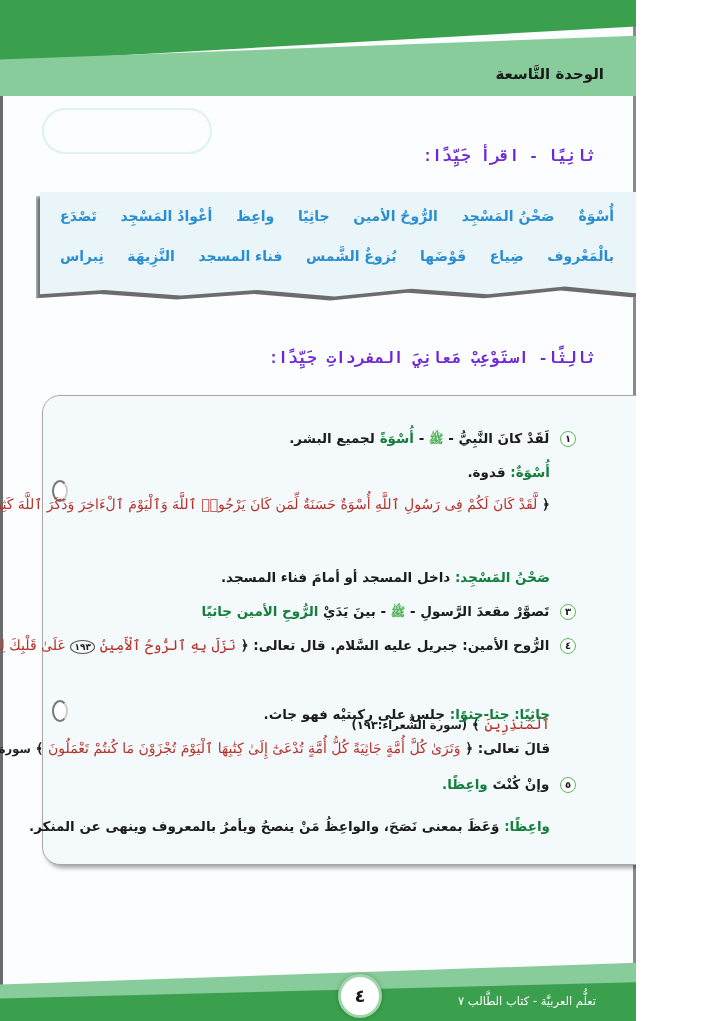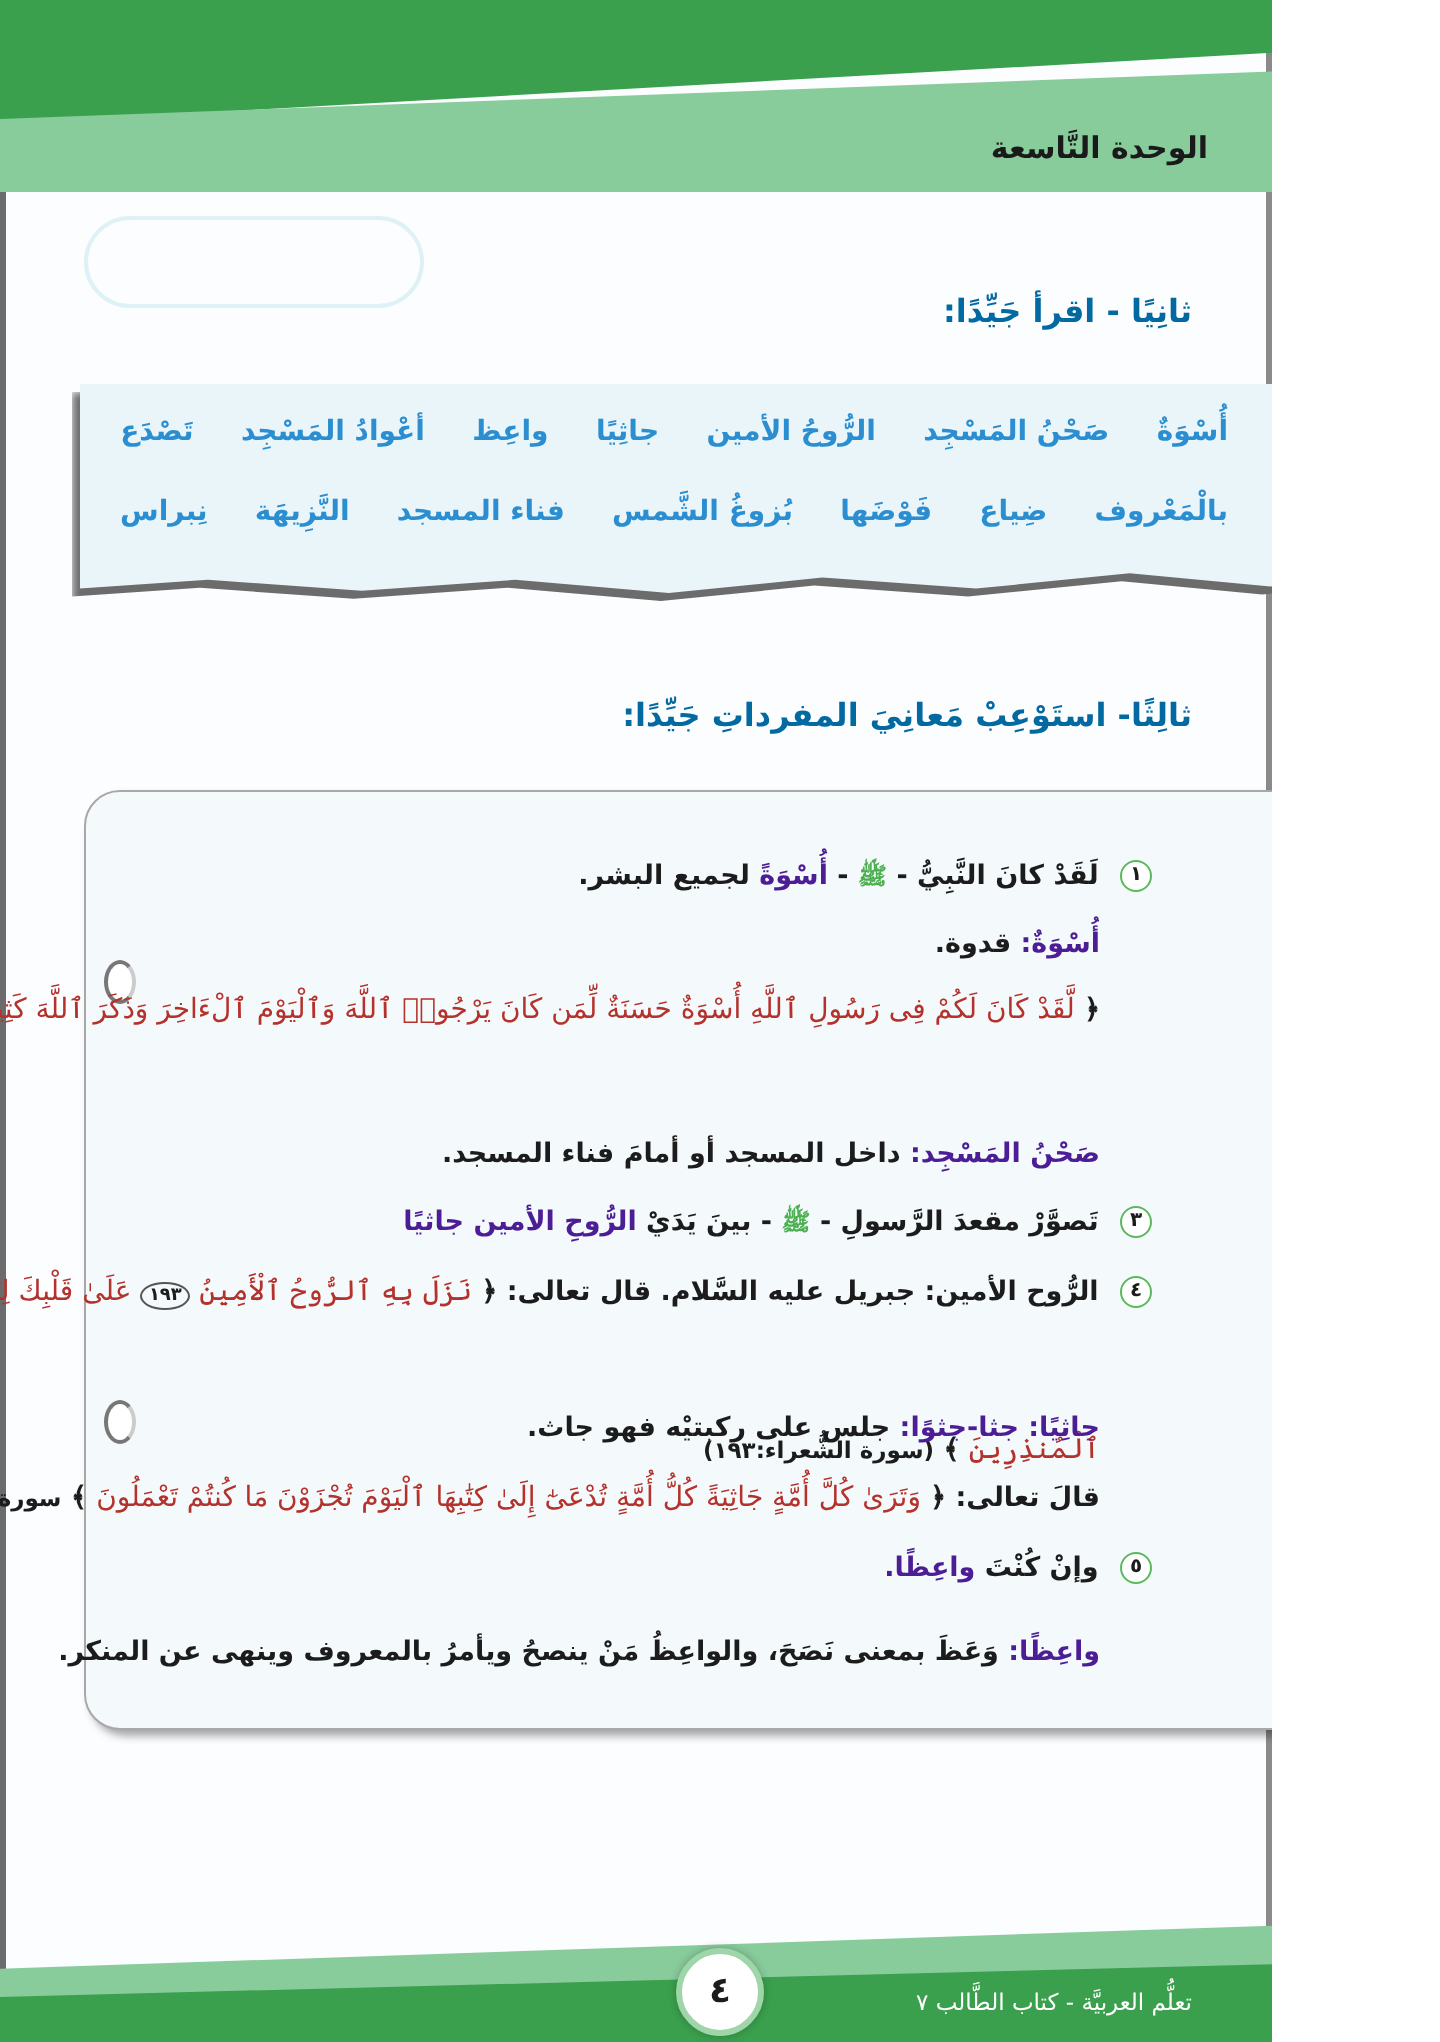--- a/index.html
+++ b/index.html
@@ -15,42 +15,42 @@
       clip-path: polygon(0 0, 100% 0, 100% 35%, 0 100%); }
     .header-light { position: absolute; left: 0; top: 0; width: 720px; height: 96px; background: #88cc9c;
       clip-path: polygon(0 62%, 100% 34%, 100% 100%, 0 100%); }
     .header-title { position: absolute; right: 32px; top: 65px; font-size: 15px; font-weight: bold; color: #1a1a1a; }
 
     
     .ghost-badge { position: absolute; left: 42px; top: 108px; width: 170px; height: 46px; border-radius: 23px;
       border: 2px solid #d6eef4; opacity: 0.8; }
 
     
-    .section-heading { position: absolute; right: 40px; font-size: 16px; font-weight: bold; color: #0369a1; white-space: nowrap; }
+    .section-heading { position: absolute; right: 40px; font-size: 16px; font-weight: bold; color: #6d28d9; white-space: nowrap; font-family: Liberation Mono, monospace; }
 
     
     .word-box { position: absolute; left: 40px; top: 192px; width: 640px; height: 110px; background: #eaf5fa;
       box-shadow: -4px 4px 6px rgba(0,0,0,0.45);
       clip-path: polygon(0 0, 100% 0, 100% 88%, 93% 92%, 82% 86%, 70% 93%, 58% 88%, 46% 95%, 34% 89%, 22% 94%, 10% 89%, 0 93%); }
     .word-box-shadow { position: absolute; left: 36px; top: 196px; width: 640px; height: 110px; background: #6c6c6c; filter: blur(2px);
       clip-path: polygon(0 0, 100% 0, 100% 88%, 93% 92%, 82% 86%, 70% 93%, 58% 88%, 46% 95%, 34% 89%, 22% 94%, 10% 89%, 0 93%); }
     .word-row { position: absolute; left: 60px; right: 22px; display: flex; flex-direction: row; justify-content: space-between;
       font-size: 14px; font-weight: bold; color: #2a8ed0; white-space: nowrap; }
     .word-row.r1 { top: 208px; }
     .word-row.r2 { top: 248px; }
 
     
     .card { position: absolute; left: 42px; top: 395px; width: 636px; height: 470px; background: #f4fafc;
       border: 1.5px solid #a8a8a8; border-radius: 18px; box-shadow: 3px 3px 4px rgba(0,0,0,0.35); }
     .binder-hole { position: absolute; left: 52px; width: 16px; height: 22px; border-radius: 50%;
       background: #ffffff; border: 2px solid #777; border-right-color: #ccc; }
 
     .line { position: absolute; right: 60px; font-size: 13.5px; font-weight: bold; color: #1c1c1c; white-space: nowrap; }
     .line.sub { right: 86px; }
-    .blue { color: #4c1d95; }
+    .blue { color: #15803d; }
     .quran { color: #b5322c; font-family: "DejaVu Serif", serif; font-weight: normal; font-size: 14px; text-align: center; }
     .ref { font-size: 11.5px; font-weight: bold; color: #1c1c1c; }
     .num { display: inline-block; width: 16px; height: 16px; border: 1.5px solid #5cb85c; border-radius: 50%;
       font-size: 10px; line-height: 13px; text-align: center; color: #1c1c1c; margin-left: 6px; vertical-align: middle; background: #fff; }
     .pbuh { display: inline-block; font-size: 12px; color: #4caf50; }
     .aya-num { display: inline-block; font-size: 9px; border: 1.5px solid #555; border-radius: 50%; padding: 1px 3px; color: #1c1c1c; }
 
     
     .footer-light { position: absolute; left: 0; top: 960px; width: 720px; height: 61px; background: #88cc9c;
       clip-path: polygon(0 40%, 100% 0, 100% 100%, 0 100%); }

